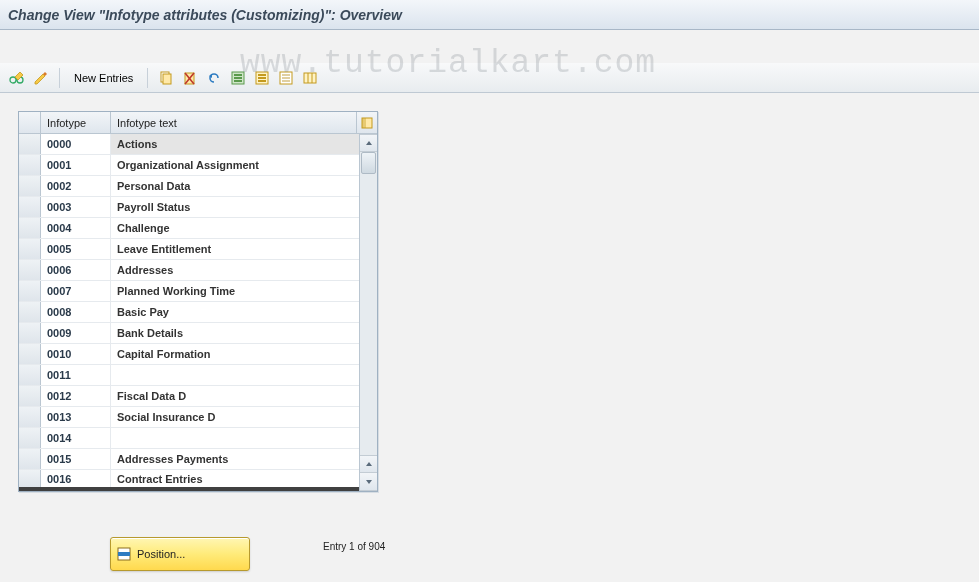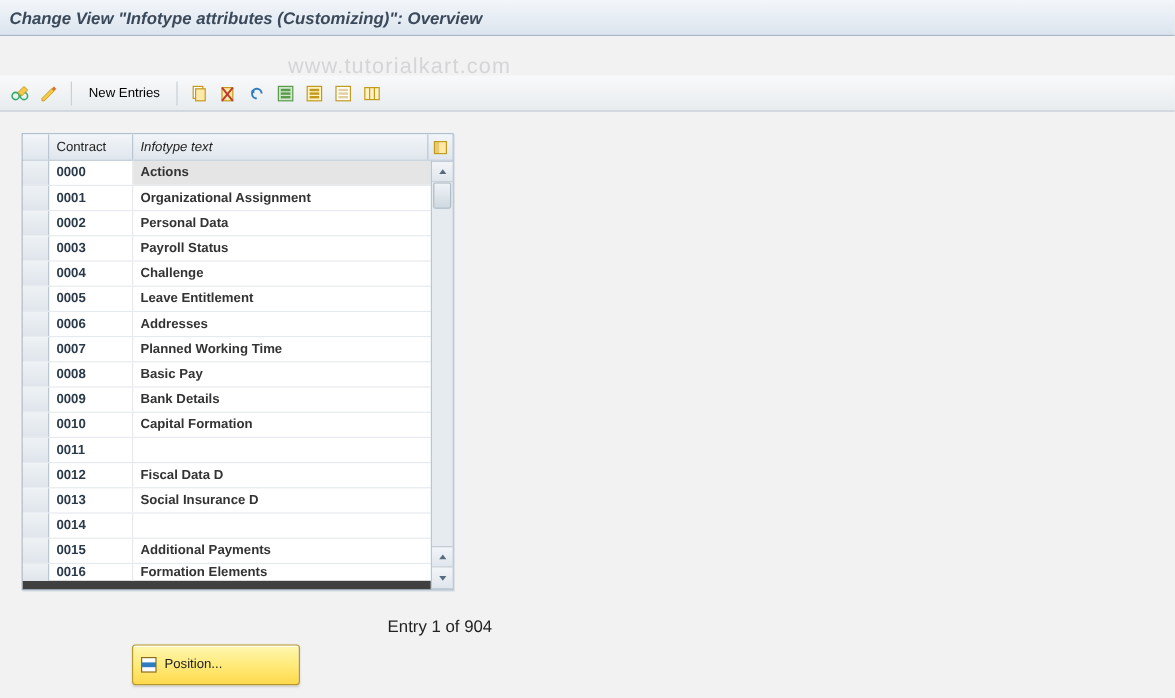--- a/index.html
+++ b/index.html
@@ -77,26 +77,26 @@
   .th {
     border-right: 1px solid #bac6d1;
     padding: 3px 6px;
     font-size: 11px;
     color: #222;
     display: flex;
     align-items: center;
   }
   .th-sel { width: 22px; border-right: 1px solid #bac6d1; }
   .th-code { width: 70px; }
-  .th-text { flex: 1; font-style: italic; }
+  .th-text { flex: 1; }
   .th-cfg { width: 20px; display:flex; align-items:center; justify-content:center; cursor:pointer; }
   .tbody-wrap { display: flex; }
   .tbody { flex: 1; }
   .tr { display: flex; height: 21px; border-bottom: 1px solid #e6eaee; font-weight: bold; }
-  .tr:last-child { border-bottom: 7px solid #404040; }
+  .tr:last-child { border-bottom: 4px solid #404040; }
   .td-sel {
     width: 22px;
     background: linear-gradient(#eef2f5, #dfe5eb);
     border-right: 1px solid #bac6d1;
     cursor: pointer;
   }
   .td-code {
     width: 70px;
     padding: 3px 6px;
     border-right: 1px solid #e6eaee;
@@ -162,32 +162,32 @@
     gap: 6px;
     cursor: pointer;
     box-shadow: 0 1px 0 #fff inset, 0 1px 2px rgba(0,0,0,0.15);
     font-size: 11px;
     color: #222;
   }
   .pos-btn .pbic { width:14px; height:14px; }
   .entry-text {
     position: absolute;
     left: 323px;
-    top: 514px;
-    font-size: 14px;
+    top: 541px;
+    font-size: 10px;
     color: #222;
   }
   .watermark {
     position: absolute;
     top: 45px;
     left: 240px;
     right: 0;
-    font-size: 18px;
+    font-size: 33px;
     letter-spacing: 1px;
-    font-family: Liberation Sans, sans-serif;
+    font-family: Liberation Mono, monospace;
     color: rgba(100,110,120,0.22);
     pointer-events: none;
     user-select: none;
     white-space: nowrap;
   }
 </style>
 </head>
 <body>
 
 <div class="title-bar">
@@ -265,21 +265,21 @@
       </svg>
   </button>
 </div>
 
 <div class="watermark">www.tutorialkart.com</div>
 
 <div class="content">
   <div class="table-frame">
     <div class="thead">
       <div class="th-sel"></div>
-      <div class="th th-code">Contract</div>
+      <div class="th th-code">Infotype</div>
       <div class="th th-text">Infotype text</div>
       <div class="th-cfg">
         <svg style="width:12px;height:12px" viewBox="0 0 12 12">
             <rect x="1" y="1" width="10" height="10" fill="#ffe9a8" stroke="#c49a1e"></rect>
             <rect x="1" y="1" width="4" height="10" fill="#c49a1e" opacity="0.4"></rect>
           </svg>
       </div>
     </div>
     <div class="tbody-wrap">
       <div class="tbody" id="tbody">
@@ -352,26 +352,26 @@
             <div class="td-code">0013</div>
             <div class="td-text">Social Insurance  D</div>
           </div>
           <div class="tr">
             <div class="td-sel"></div>
             <div class="td-code">0014</div>
           </div>
           <div class="tr">
             <div class="td-sel"></div>
             <div class="td-code">0015</div>
-            <div class="td-text">Additional Payments</div>
+            <div class="td-text">Addresses Payments</div>
           </div>
           <div class="tr">
             <div class="td-sel"></div>
             <div class="td-code">0016</div>
-            <div class="td-text">Formation Elements</div>
+            <div class="td-text">Contract Entries</div>
           </div>
         </div>
       <div class="vscroll">
         <div class="vbtn">
           <svg width="8" height="8" viewBox="0 0 8 8">
               <path d="M1 6l3-4 3 4z" fill="#5a6b7b"></path>
             </svg>
         </div>
         <div class="vtrack">
           <div class="vthumb"></div>

